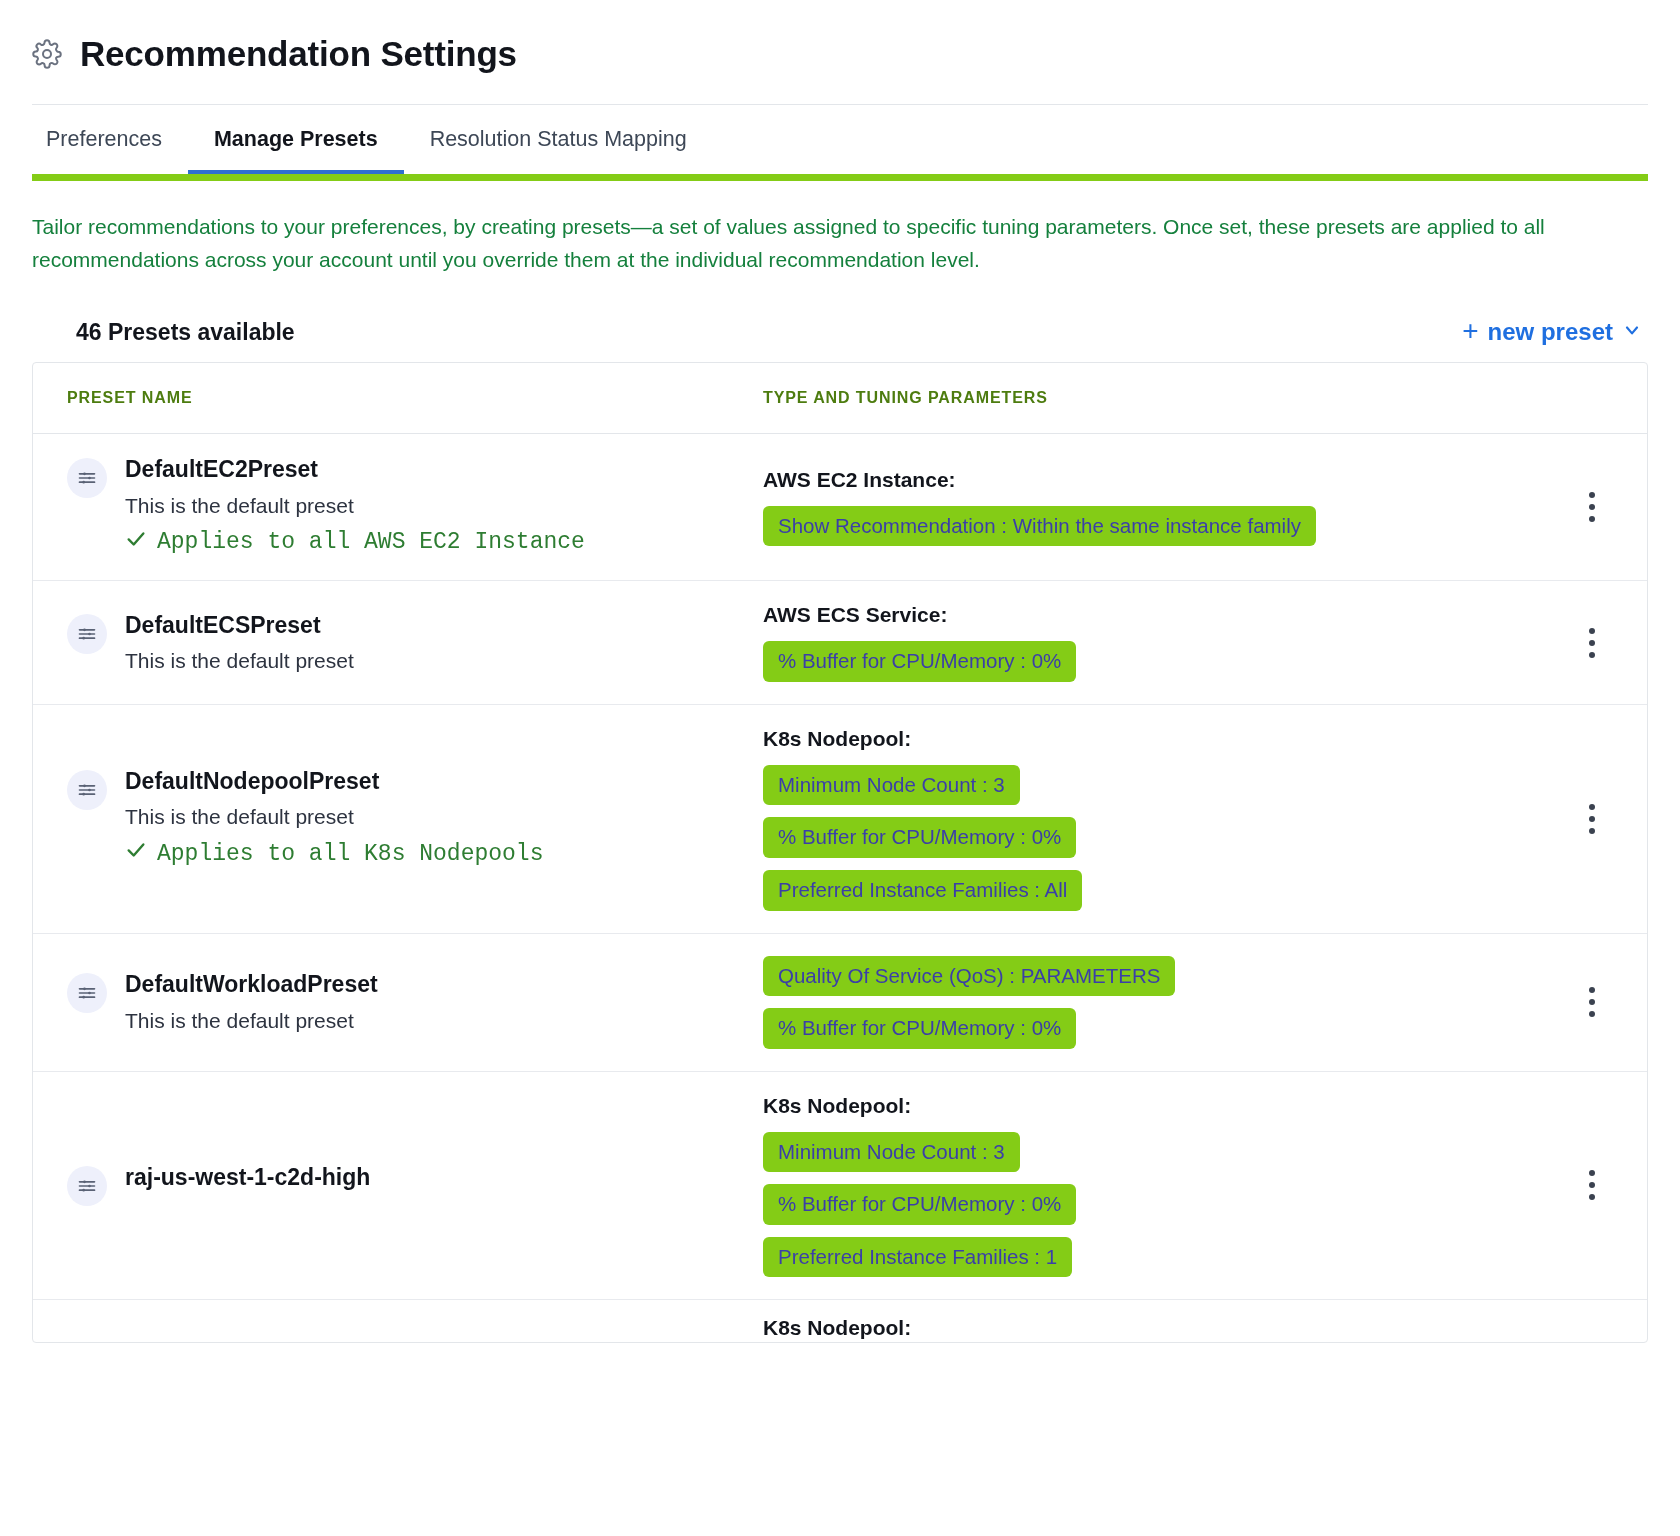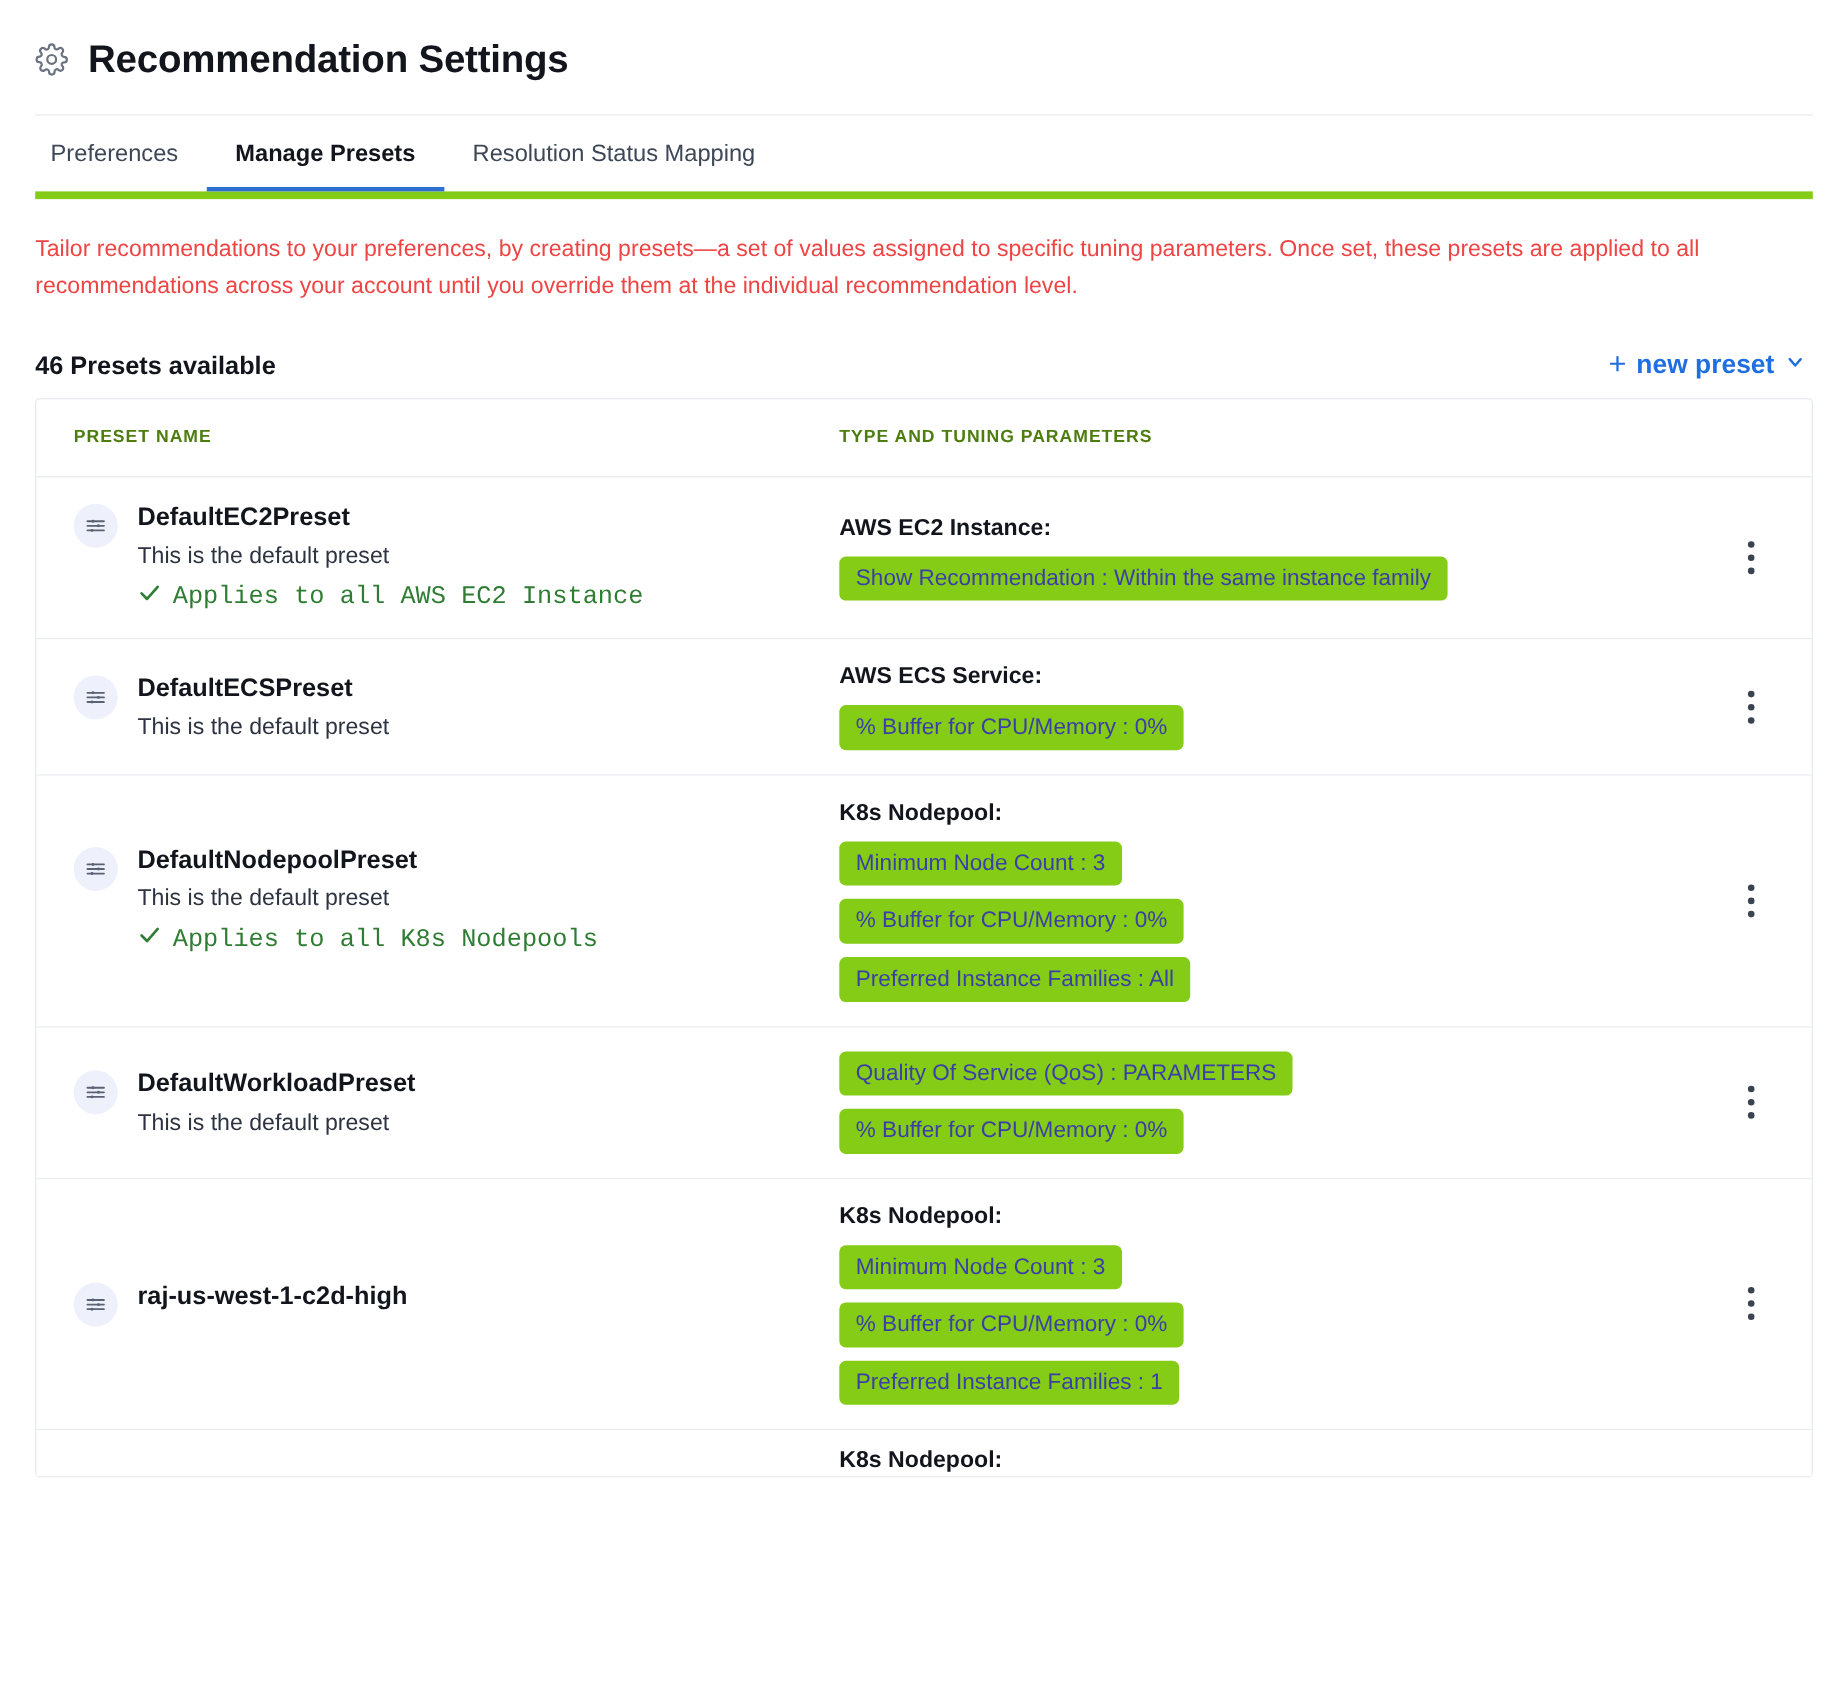--- a/index.html
+++ b/index.html
@@ -66,36 +66,37 @@
   .tab.active {
     font-weight: bold;
     color: #12151c;
     border-bottom-color: #2f6fd0;
   }
 
   
   .intro {
     font-size: 21px;
     line-height: 1.55;
-    color: #ef4444;
+    color: #15803d;
     margin: 30px 0 0 0;
     max-width: 1620px;
   }
 
   
   .presets-bar {
     display: flex;
     align-items: center;
     justify-content: space-between;
     margin: 42px 0 16px 0;
   }
   .presets-count {
     font-size: 23px;
     font-weight: bold;
     color: #12151c;
+    margin-left: 44px;
   }
   .new-preset {
     display: flex;
     align-items: center;
     gap: 9px;
     color: #1f6fe0;
     font-size: 24px;
     font-weight: bold;
     cursor: pointer;
     padding-right: 6px;

